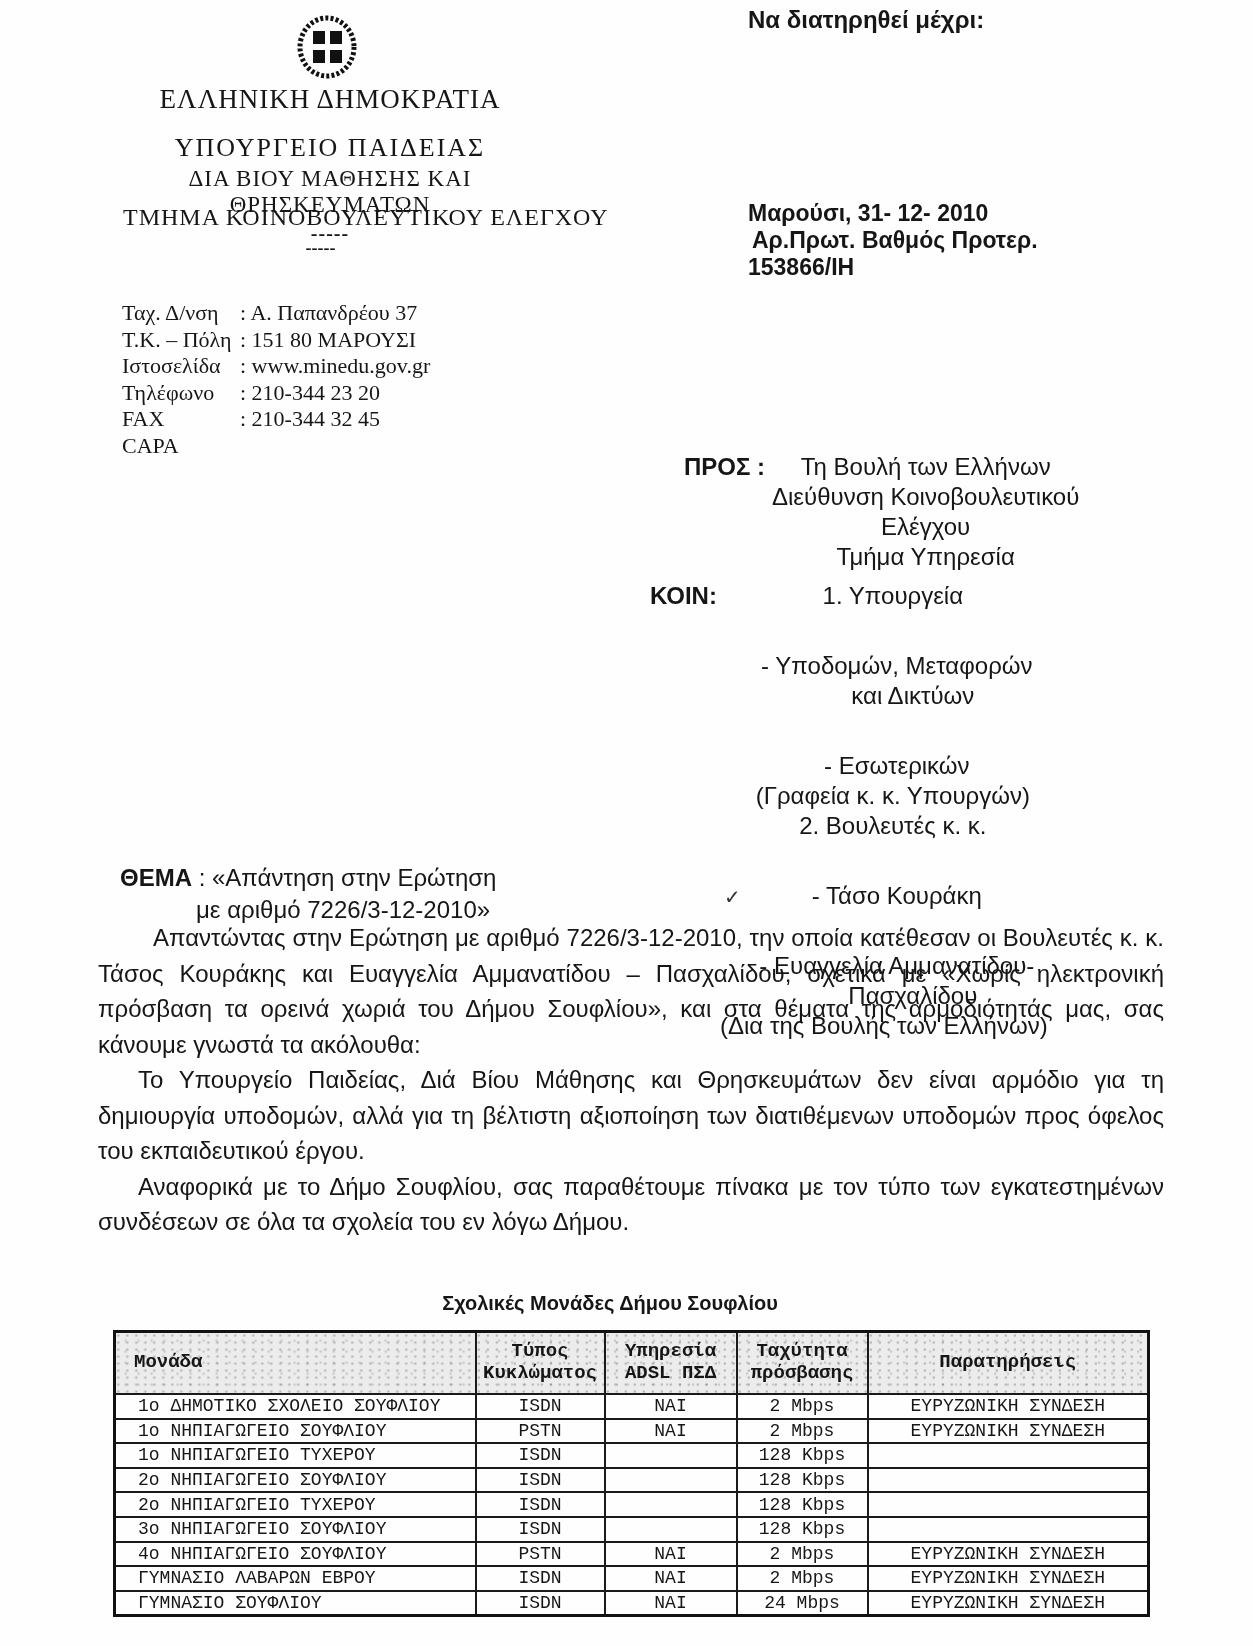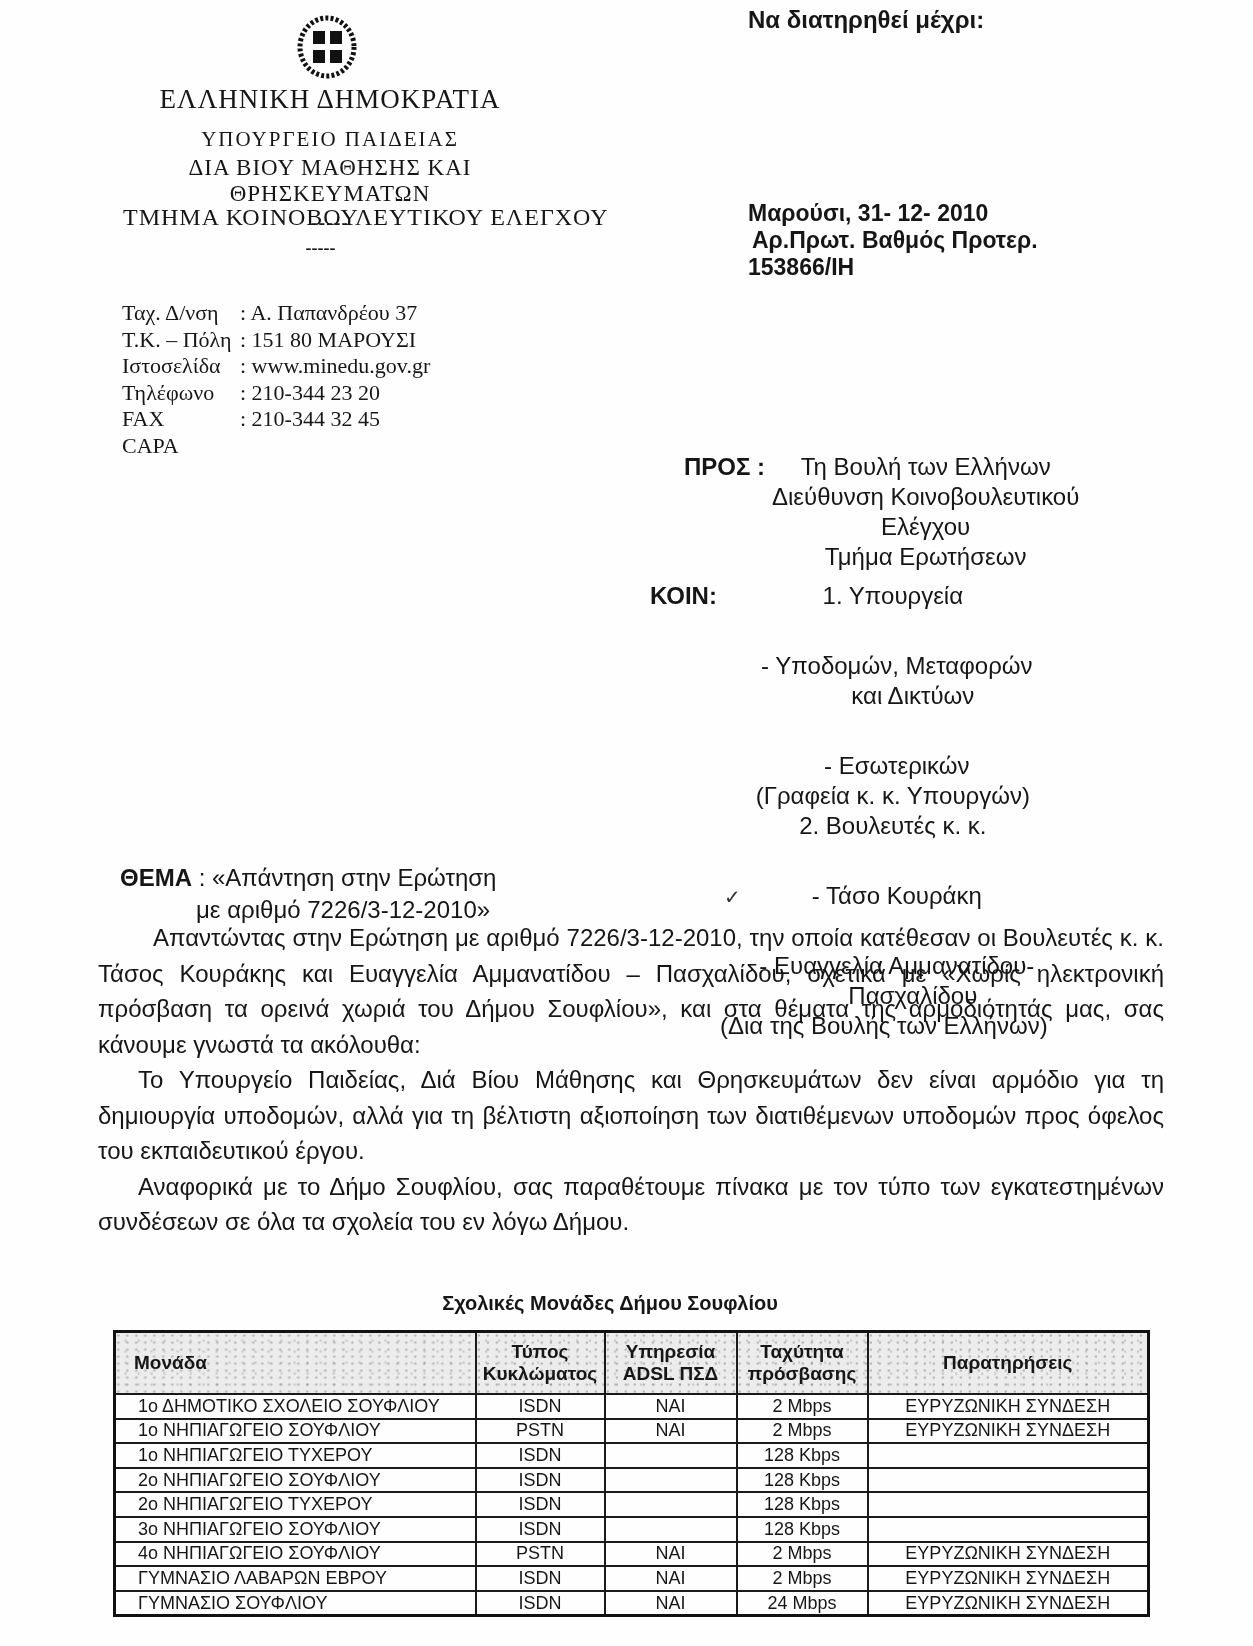--- a/index.html
+++ b/index.html
@@ -8,21 +8,21 @@
     background:#fefefe; overflow:hidden; color:#161616;
   }
   .abs{position:absolute;}
   .serif{font-family:"Liberation Serif", serif;}
   .sans{font-family:"Liberation Sans", sans-serif;}
   .b{font-weight:bold;}
 
   
   #letterhead-block{left:105px; top:84px; width:450px; text-align:center;}
   #lh-republic{font-size:27px; letter-spacing:1px;}
-  #lh-ministry1{font-size:21px; letter-spacing:2px; margin-top:12px;}
+  #lh-ministry1{font-size:26px; letter-spacing:2px; margin-top:18px;}
   #lh-ministry2{font-size:23px; letter-spacing:1px; margin-top:3px;}
   #lh-divider{font-size:20px; font-weight:bold; letter-spacing:1px; margin-top:4px;}
   #keep-until{left:748px; top:6px; font-size:24px;}
   #department{left:123px; top:204px; font-size:24px; letter-spacing:1px;}
   #department-divider{left:123px; top:238px; width:395px; text-align:center; font-size:18px; font-weight:bold;}
 
   
   #date-block{left:748px; top:200px; font-size:23px; line-height:27px;}
 
   
@@ -53,21 +53,21 @@
               text-align:justify;}
   #body-block p{margin:0;}
   #body-block p.p0{text-indent:55px;}
   #body-block p.p1, #body-block p.p2{text-indent:40px;}
 
   
   #table-title{left:380px; top:1292px; width:460px; text-align:center;
                font-size:20px; font-weight:bold;}
   #school-table{left:113px; top:1330px;}
   table{border-collapse:collapse; table-layout:fixed; width:1034px;
-        font-family:Liberation Sans, sans-serif;}
+        font-family:Liberation Mono, monospace;}
   th,td{border:2px solid #1a1a1a; overflow:hidden; white-space:nowrap; padding:0;}
   table{border:3px solid #111;}
   thead th{
     height:60px; font-size:19px; font-weight:bold; line-height:1.15;
     vertical-align:middle; text-align:center; white-space:normal;
     background:
       radial-gradient(circle at 20% 30%, rgba(0,0,0,0.22) 0 1px, transparent 1.6px),
       radial-gradient(circle at 70% 65%, rgba(0,0,0,0.15) 0 1px, transparent 1.6px),
       #ececec;
     background-size:9px 7px, 13px 11px, auto;
@@ -135,21 +135,21 @@
         <span class="contact-value"></span>
       </div>
     </div>
 
   <div id="to-block" class="abs sans addr">
     <span class="addr-label">ΠΡΟΣ :</span>
     <span class="addr-lines" id="to-lines">
         <span>Τη Βουλή των Ελλήνων</span>
         <span>Διεύθυνση Κοινοβουλευτικού</span>
         <span>Ελέγχου</span>
-        <span>Τμήμα Ερωτήσεων</span>
+        <span>Τμήμα Υπηρεσία</span>
       </span>
   </div>
 
   <div id="cc-block" class="abs sans addr">
     <span class="addr-label">ΚΟΙΝ:</span>
     <span class="addr-lines" id="cc-lines">
         <span class="cc-line lvl-0">1. Υπουργεία</span>
         <span class="cc-line lvl-1">-  Υποδομών, Μεταφορών</span>
         <span class="cc-line lvl-2">και Δικτύων</span>
         <span class="cc-line lvl-1">-  Εσωτερικών</span>

